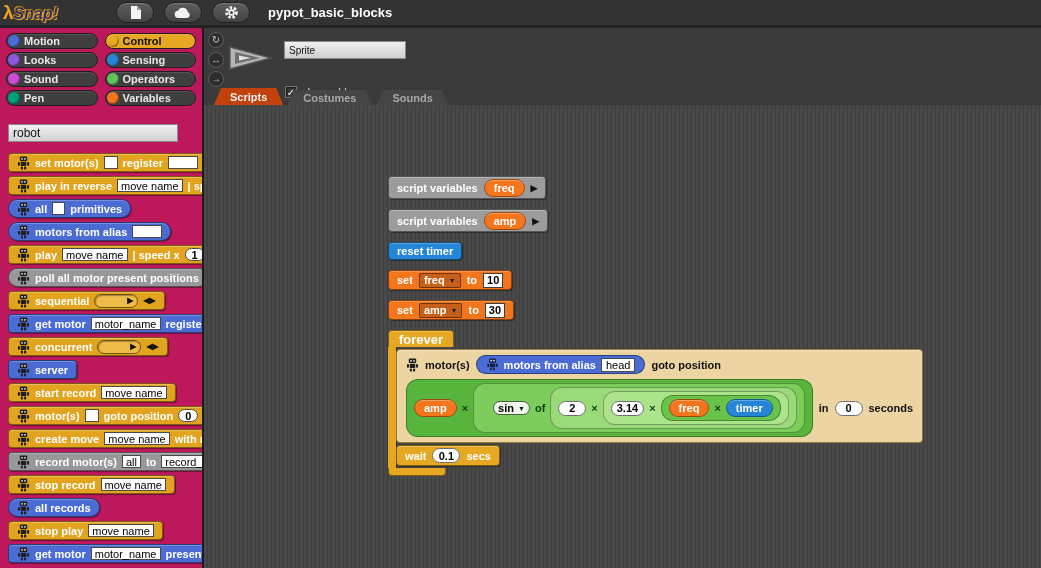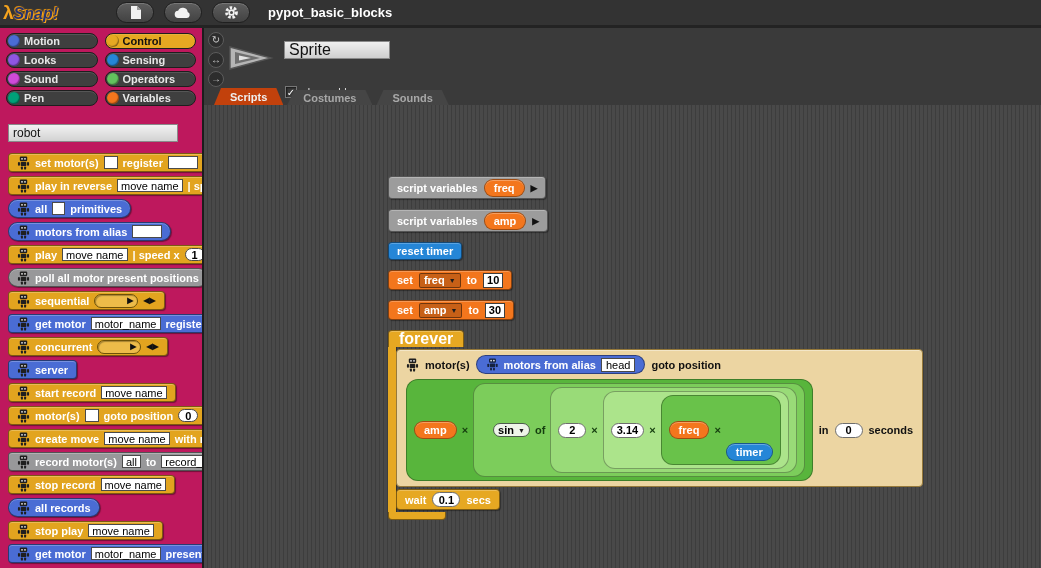--- a/index.html
+++ b/index.html
@@ -64,23 +64,23 @@
   .robot { flex:0 0 13px; }
 
   
   .workpane { flex:1; display:flex; flex-direction:column; min-width:0; }
   .spriteheader { height:60px; background:#3a3a3a; position:relative; flex:0 0 60px; }
   .rotbtn { position:absolute; left:4px; width:16px; height:16px; border-radius:50%;
             background:#2d2d2d; border:1px solid #5c5c5c; color:#c9c9c9; font-size:10px;
             line-height:14px; text-align:center; cursor:pointer; }
   .rb0 { top:4px; } .rb1 { top:24px; } .rb2 { top:43px; }
   .spritearrow { position:absolute; left:25px; top:17px; }
-  .namefield { position:absolute; left:80px; top:13px; width:106px; height:18px;
+  .namefield { position:absolute; left:80px; top:13px; width:122px; height:18px;
                background:linear-gradient(#efefef,#cfcfcf); border:1px solid #8a8a8a;
-               font-size:16px; padding:0 4px; color:#111; outline:none; }
+               font-size:10px; padding:0 4px; color:#111; outline:none; }
   .dragrow { position:absolute; left:81px; top:63px; transform:translateY(-50%);
              display:flex; align-items:center; gap:7px; top:64px; }
   .checkbox { width:12px; height:12px; background:#3b3b3b; border:1px solid #777;
               color:#fff; font-size:10px; line-height:11px; text-align:center; cursor:pointer;
               box-shadow:inset 1px 1px 2px rgba(0,0,0,.6); }
   .draglbl { color:#ddd; font-size:11px; }
 
   .tabbar { height:17px; background:#3a3a3a; display:flex; align-items:flex-end;
             padding-left:10px; flex:0 0 17px; }
   .tab { height:15px; padding:0 16px; display:flex; align-items:center;
@@ -95,35 +95,35 @@
   
   .stack { position:absolute; left:184px; top:71px; }
   .sb { display:flex; align-items:center; gap:6px; width:max-content; color:#fff;
         font-size:11px; font-weight:bold; border:1px solid rgba(0,0,0,.45);
         padding:0 8px; margin-bottom:10px; cursor:pointer;
         box-shadow:inset 0 1px 0 rgba(255,255,255,.25), 1px 1px 1px rgba(0,0,0,.35); }
   .svars { background:#9c9c9c; height:23px; border-radius:4px; }
   .voval { border-radius:10px; padding:2px 9px; color:#fff; font-weight:bold; cursor:pointer;
            border:1px solid rgba(0,0,0,.35); box-shadow:inset 0 1px 0 rgba(255,255,255,.3); }
   .voval.orange { background:#f3761d; }
-  .voval.sblue { background:#2586d7;margin-top:44px; }
+  .voval.sblue { background:#2586d7; }
   .expand { color:#111; font-size:9px; }
   .resettimer { background:#2586d7; height:18px; border-radius:4px; }
   .setblk { background:#f3761d; height:20px; border-radius:4px; }
   .setdd { background:rgba(0,0,0,.18); border:1px solid rgba(0,0,0,.45); border-radius:2px;
            height:15px; display:flex; align-items:center; gap:4px; padding:0 4px; color:#fff;
            cursor:pointer; }
   .caret { color:#1c1c1c; font-size:7px; }
   .rectinp { background:#fff; border:1px solid #3d3d3d; height:15px; min-width:18px;
              color:#000; display:flex; align-items:center; justify-content:center;
              padding:0 3px; font-weight:bold; cursor:text; }
 
   .fhead { background:#e6a822; height:17px; width:max-content; border-radius:4px 4px 0 0;
            border:1px solid rgba(0,0,0,.45); border-bottom:none; display:flex;
-           align-items:center; padding:0 10px; color:#fff; font-size:16px; font-weight:bold;
+           align-items:center; padding:0 10px; color:#fff; font-size:13px; font-weight:bold;
            cursor:pointer; box-shadow:inset 0 1px 0 rgba(255,255,255,.25); }
   .fbody { border-left:8px solid #e6a822; width:max-content; padding:2px 0 2px 0;
            box-shadow:inset 1px 0 0 rgba(0,0,0,.35); }
   .ffoot { background:#e6a822; height:8px; width:58px; border-radius:0 0 4px 4px;
            border:1px solid rgba(0,0,0,.45); border-top:none; }
 
   .motorblk { background:#ecd5a2; border:1px solid #96793a; border-radius:4px;
               padding:5px 9px; width:max-content; margin-bottom:2px; cursor:pointer;
               box-shadow:inset 0 1px 0 rgba(255,255,255,.4); }
   .mrow { display:flex; align-items:center; gap:6px; font-size:11px; font-weight:bold; color:#111; }

